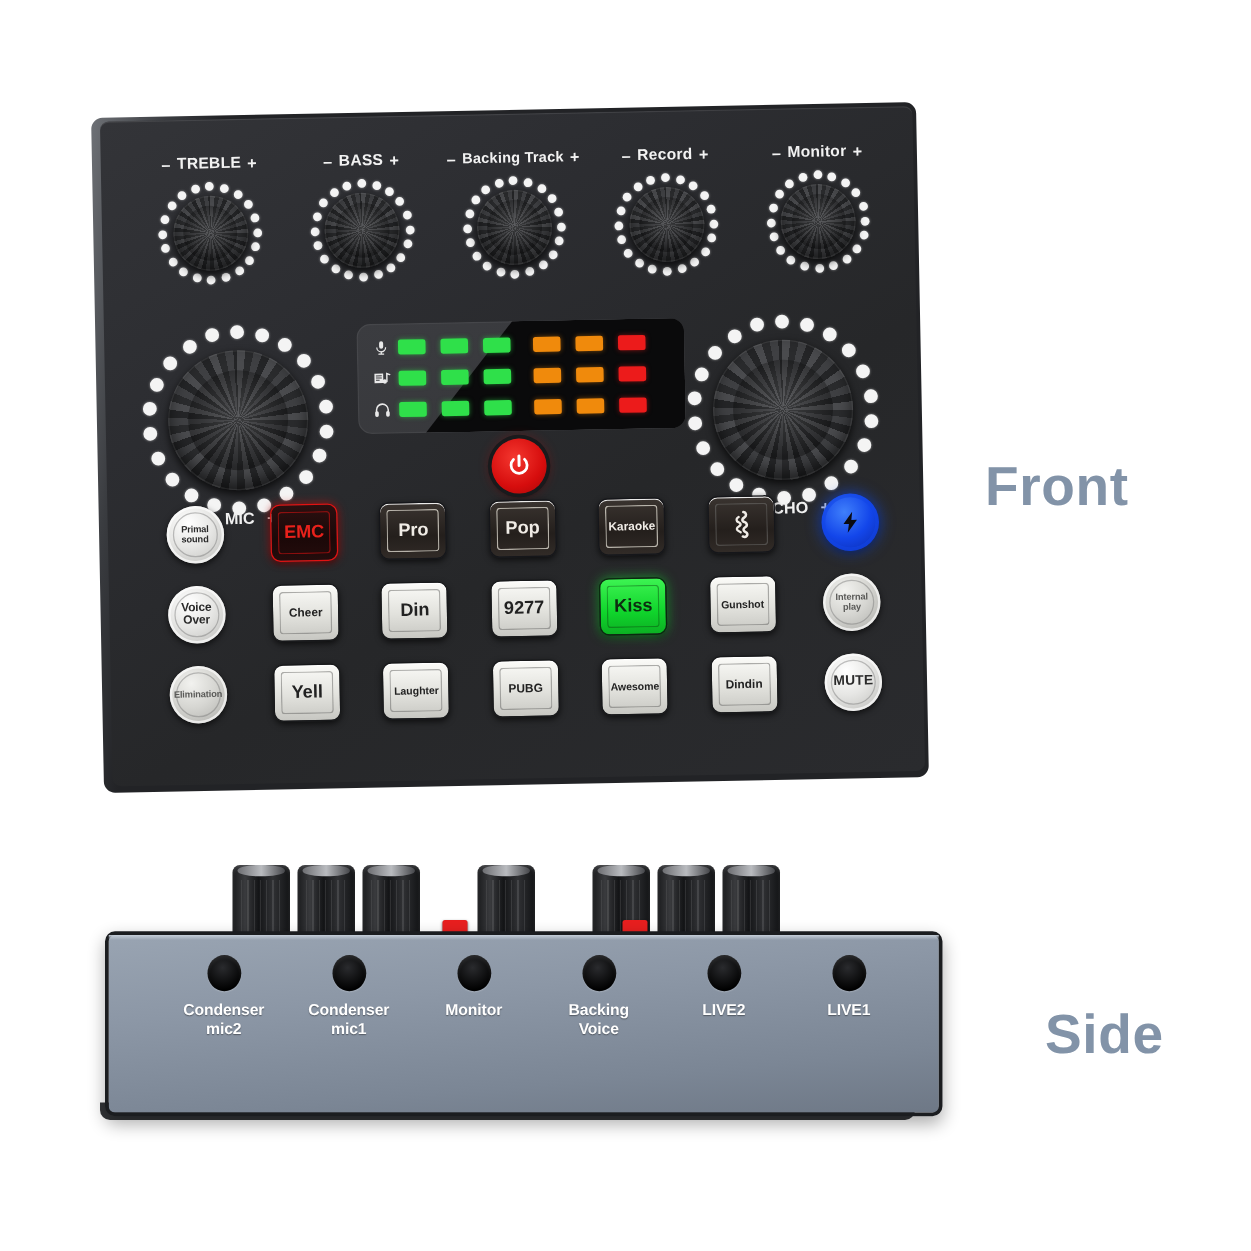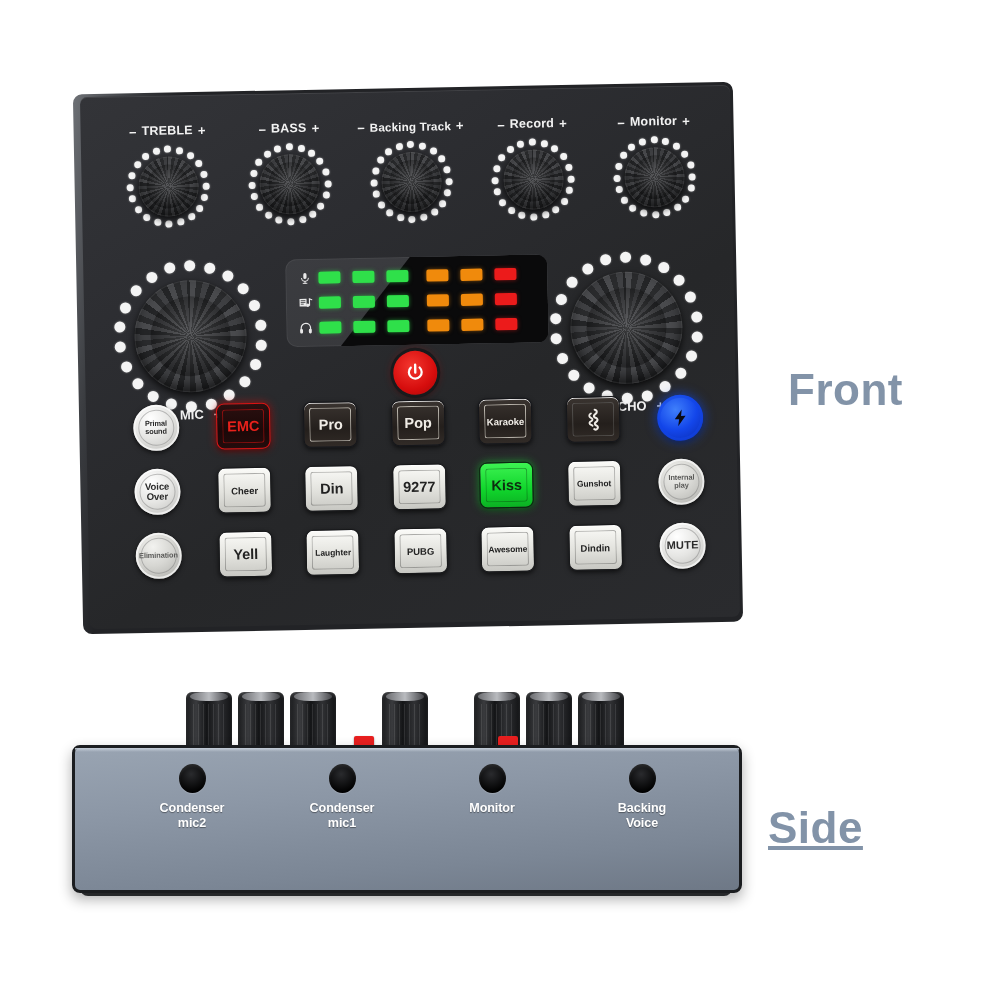--- a/index.html
+++ b/index.html
@@ -204,21 +204,21 @@
     border-radius: 50%/60%;
     background: linear-gradient(90deg,#6d6e72,#b9bbbf,#45464a);
   }
   .sk::after {
     content: ""; position: absolute; left: 7px; top: 12px; right: 7px; bottom: 4px;
     background: repeating-linear-gradient(90deg, rgba(255,255,255,.10) 0 1px, rgba(0,0,0,0) 1px 5px);
   }
   .red-tab { position: absolute; top: 46px; width: 20px; height: 14px; background: #e81f1f; border-radius: 2px; box-shadow: 0 1px 2px rgba(0,0,0,.5); }
 
   .side-body {
-    position: absolute; left: 0; top: 55px; width: 670px; height: 148px;
+    position: absolute; left: 12px; top: 55px; width: 670px; height: 148px;
     border-radius: 8px;
     background: linear-gradient(175deg,#99a4b2 0%,#8c97a6 35%,#7b8695 75%,#6e7886 100%);
     border: 3px solid #1b1d20;
     box-shadow: 0 6px 14px rgba(0,0,0,.32);
   }
   .side-body::before {
     content: ""; position: absolute; left: 0; right: 0; top: 0; height: 4px;
     background: linear-gradient(#c4cdd8, rgba(196,205,216,0));
   }
   .side-shadow {
@@ -243,21 +243,21 @@
     text-shadow: 0 1px 1px rgba(0,0,0,.4); white-space: pre-line;
   }
 
   
   .caption {
     position: absolute; color: #8293a8;
     font-size: 44px; font-weight: 700; letter-spacing: .5px;
     font-family: "Liberation Sans", sans-serif;
   }
   #caption-front { left: 788px; top: 330px; margin-top: 35px; }
-  #caption-side  { left: 768px; top: 803px; text-decoration: underline; }
+  #caption-side  { left: 836px; top: 803px; }
 </style>
 </head>
 <body>
 
 <div id="stage">
 
   <div id="front-unit">
     <div class="board-edge"></div>
     <div class="board-face">
 
@@ -717,20 +717,28 @@
           </div>
           <div class="port-cell">
             <div class="jack"></div>
             <div class="port-label">Monitor</div>
           </div>
           <div class="port-cell">
             <div class="jack"></div>
             <div class="port-label">Backing
 Voice</div>
           </div>
+          <div class="port-cell">
+            <div class="jack"></div>
+            <div class="port-label">LIVE2</div>
+          </div>
+          <div class="port-cell">
+            <div class="jack"></div>
+            <div class="port-label">LIVE1</div>
+          </div>
         </div>
     </div>
   </div>
 
   <div class="caption" id="caption-front">Front</div>
   <div class="caption" id="caption-side">Side</div>
 
 </div>
 
 </body></html>

